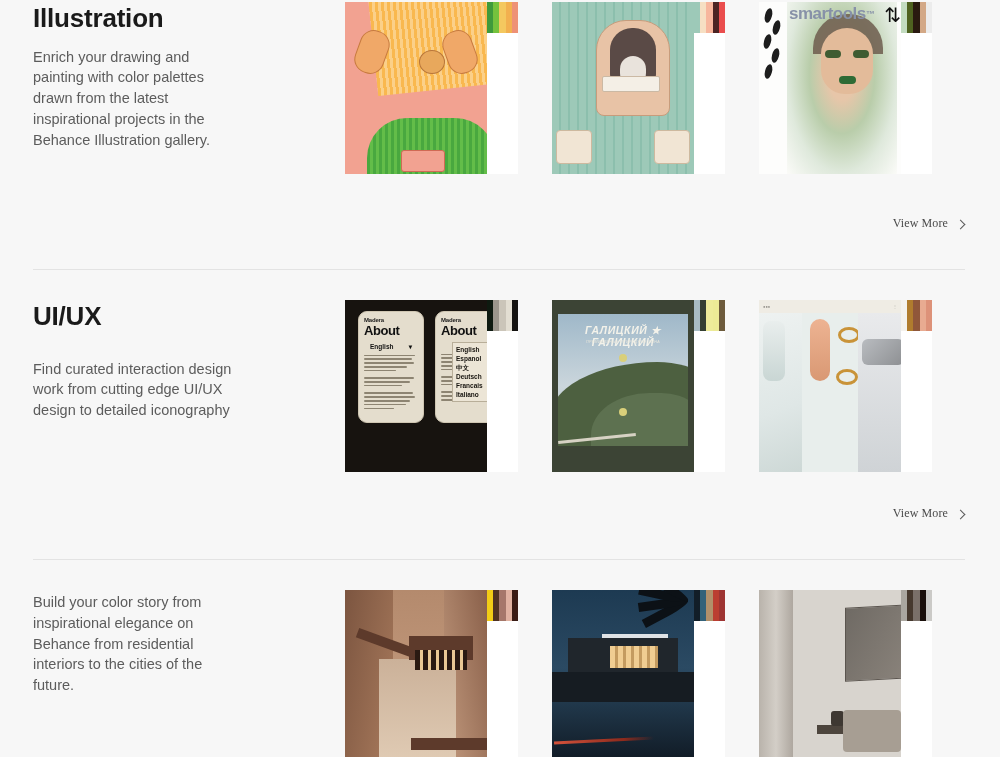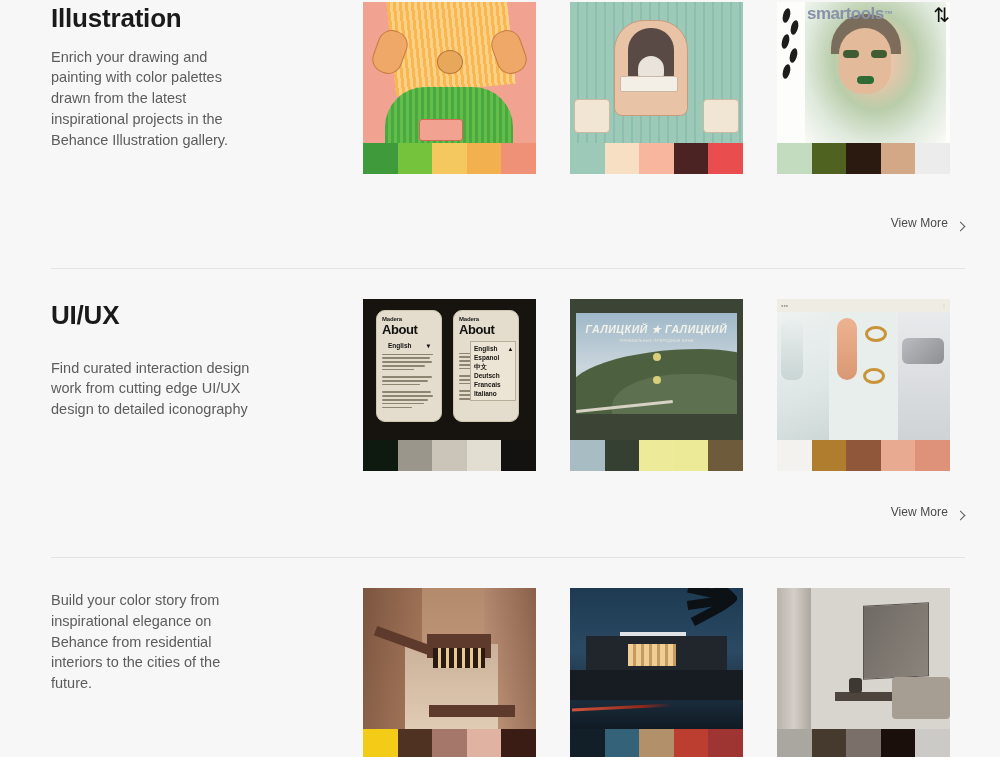--- a/index.html
+++ b/index.html
@@ -4,50 +4,50 @@
 <style>
   * { box-sizing: border-box; margin: 0; padding: 0; }
   html, body {
     width: 1000px; height: 757px;
     background: #f7f7f7;
     font-family: "Liberation Sans", sans-serif;
     overflow: hidden;
   }
   .page { position: relative; width: 1000px; height: 757px; background: #f7f7f7; }
 
-  .section { position: relative; width: 1000px; padding-left: 18px; }
+  .section { position: relative; width: 1000px; }
   .section-inner { position: relative; display: flex; }
 
   .section-text { width: 345px; padding-left: 33px; padding-top: 2px; flex: 0 0 345px; }
   .section-title {
     font-size: 26px; font-weight: 700; color: #1a1a1a;
     letter-spacing: -0.2px; line-height: 1.1; margin-bottom: 14px;
   }
   .section-desc {
     font-size: 14.5px; color: #5c5c5c; line-height: 20.8px;
     max-width: 190px; font-weight: 400;
   }
   .section-desc.wide { max-width: 200px; margin-top: 28px; }
 
   .cards { display: flex; gap: 34px; padding-top: 0; }
   .card {
     width: 173px; height: 172px;
     background: #fff; overflow: hidden;
-    display: flex; flex-direction: column;
+    display: flex; flex-direction: row;
     position: relative;
     justify-content: center;
   }
   .card-img { flex: 1 1 auto; position: relative; overflow: hidden; }
   .palette { display: flex; height: 31px; width: 100%; flex: 0 0 31px; }
   .palette span { flex: 1 1 0; display: block; }
 
   .viewmore-row { display: flex; justify-content: flex-end; padding-right: 35px; }
   .viewmore {
     font-size: 12px; color: #4a4a4a; display: inline-flex;
-    align-items: flex-end; gap: 9px; cursor: pointer; letter-spacing: .1px;
+    align-items: center; gap: 9px; cursor: pointer; letter-spacing: .1px; font-family: Liberation Serif, serif;
   }
   .chev { width: 8px; height: 8px; display: inline-block; position: relative; }
   .chev::before {
     content: ""; position: absolute; left: 0; top: 1px;
     width: 6px; height: 6px;
     border-right: 1.4px solid #5a5a5a; border-top: 1.4px solid #5a5a5a;
     transform: rotate(45deg);
   }
   .divider { height: 1px; background: #e3e3e3; margin: 0 35px 0 33px; }
 

